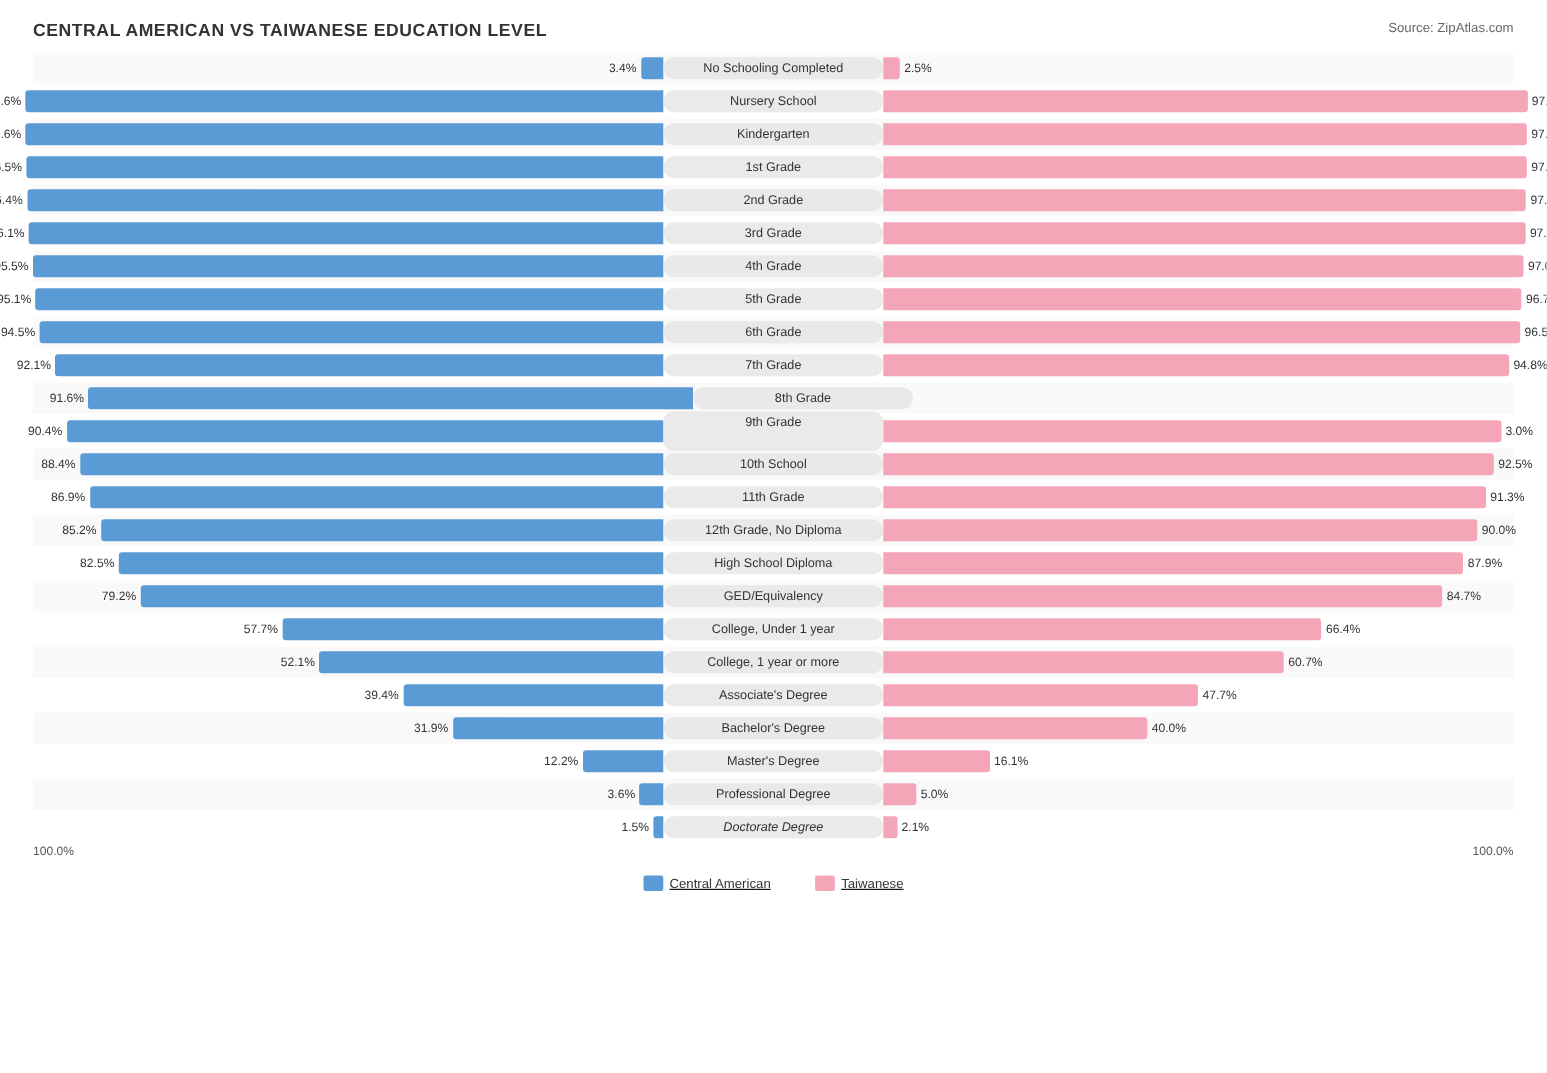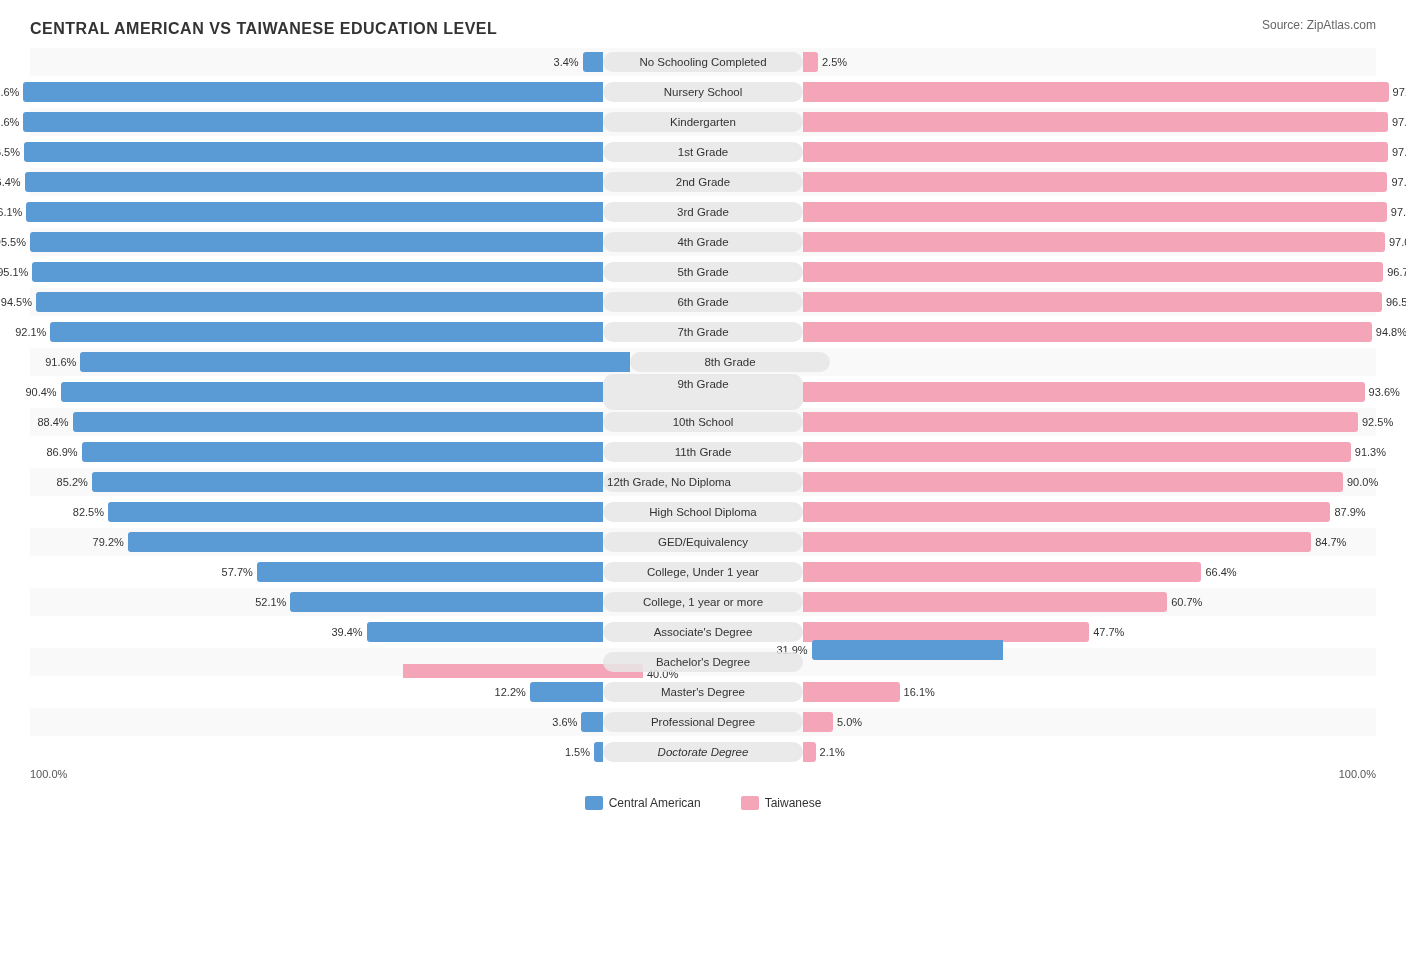--- a/index.html
+++ b/index.html
@@ -45,20 +45,21 @@
       background: #f9f9f9;
     }
     .row-bg-odd {
       background: #fff;
     }
     .legend {
       display: flex;
       justify-content: center;
       gap: 40px;
       margin-top: 12px;
+      text-decoration: underline;
     }
     .legend-item {
       display: flex;
       align-items: center;
       gap: 6px;
       font-size: 12px;
       color: #333;
     }
     .legend-box {
       width: 18px;
@@ -211,21 +212,21 @@
           <div style="width: 200px; text-align: center; font-size: 11.5px; color: rgb(51, 51, 51); flex-shrink: 0; padding: 0px 4px; z-index: 2; background: rgba(230, 230, 230, 0.85); border-radius: 10px; height: 20px; line-height: 20px; overflow: hidden; white-space: nowrap;">8th Grade</div>
         </div>
         <div class="row row-bg-odd" style="display: flex; align-items: center; margin-bottom: 2px; height: 28px; position: relative;">
           <div style="width: 600px; position: relative; height: 100%; display: flex; align-items: center;">
             <div style="position: absolute; right: 0px; width: 542.4px; height: 20px; background: rgb(91, 155, 213); border-radius: 3px 0px 0px 3px;"></div>
             <div style="position: absolute; right: 546.4px; font-size: 11px; color: rgb(51, 51, 51); white-space: nowrap;">90.4%</div>
           </div>
           <div style="width: 200px; text-align: center; font-size: 11.5px; color: rgb(51, 51, 51); flex-shrink: 0; padding: 0px 4px; z-index: 2; background: rgba(230, 230, 230, 0.85); border-radius: 10px; height: 36px; line-height: 20px; overflow: hidden; white-space: nowrap;">9th Grade</div>
           <div style="width: 600px; position: relative; height: 100%; display: flex; align-items: center;">
             <div style="position: absolute; left: 0px; width: 561.6px; height: 20px; background: rgb(244, 166, 184); border-radius: 0px 3px 3px 0px;"></div>
-            <div style="position: absolute; left: 565.6px; font-size: 11px; color: rgb(51, 51, 51); white-space: nowrap;">93.6%</div>
+            <div style="position: absolute; left: 565.6px; font-size: 11px; color: rgb(51, 51, 51); white-space: nowrap;">3.0%</div>
           </div>
         </div>
         <div class="row row-bg-even" style="display: flex; align-items: center; margin-bottom: 2px; height: 28px; position: relative;">
           <div style="width: 600px; position: relative; height: 100%; display: flex; align-items: center;">
             <div style="position: absolute; right: 0px; width: 530.4px; height: 20px; background: rgb(91, 155, 213); border-radius: 3px 0px 0px 3px;"></div>
             <div style="position: absolute; right: 534.4px; font-size: 11px; color: rgb(51, 51, 51); white-space: nowrap;">88.4%</div>
           </div>
           <div style="width: 200px; text-align: center; font-size: 11.5px; color: rgb(51, 51, 51); flex-shrink: 0; padding: 0px 4px; z-index: 2; background: rgba(230, 230, 230, 0.85); border-radius: 10px; height: 20px; line-height: 20px; overflow: hidden; white-space: nowrap;">10th School</div>
           <div style="width: 600px; position: relative; height: 100%; display: flex; align-items: center;">
             <div style="position: absolute; left: 0px; width: 555px; height: 20px; background: rgb(244, 166, 184); border-radius: 0px 3px 3px 0px;"></div>
@@ -241,21 +242,21 @@
           <div style="width: 600px; position: relative; height: 100%; display: flex; align-items: center;">
             <div style="position: absolute; left: 0px; width: 547.8px; height: 20px; background: rgb(244, 166, 184); border-radius: 0px 3px 3px 0px;"></div>
             <div style="position: absolute; left: 551.8px; font-size: 11px; color: rgb(51, 51, 51); white-space: nowrap;">91.3%</div>
           </div>
         </div>
         <div class="row row-bg-even" style="display: flex; align-items: center; margin-bottom: 2px; height: 28px; position: relative;">
           <div style="width: 600px; position: relative; height: 100%; display: flex; align-items: center;">
             <div style="position: absolute; right: 0px; width: 511.2px; height: 20px; background: rgb(91, 155, 213); border-radius: 3px 0px 0px 3px;"></div>
             <div style="position: absolute; right: 515.2px; font-size: 11px; color: rgb(51, 51, 51); white-space: nowrap;">85.2%</div>
           </div>
-          <div style="width: 200px; text-align: left; font-size: 11.5px; color: rgb(51, 51, 51); flex-shrink: 0; padding: 0px 4px; z-index: 2; background: rgba(230, 230, 230, 0.85); border-radius: 10px; height: 20px; line-height: 20px; overflow: hidden; white-space: nowrap;">12th Grade, No Diploma</div>
+          <div style="width: 200px; text-align: center; font-size: 11.5px; color: rgb(51, 51, 51); flex-shrink: 0; padding: 0px 4px; z-index: 2; background: rgba(230, 230, 230, 0.85); border-radius: 10px; height: 20px; line-height: 20px; overflow: hidden; white-space: nowrap;">12th Grade, No Diploma</div>
           <div style="width: 600px; position: relative; height: 100%; display: flex; align-items: center;">
             <div style="position: absolute; left: 0px; width: 540px; height: 20px; background: rgb(244, 166, 184); border-radius: 0px 3px 3px 0px;"></div>
             <div style="position: absolute; left: 544px; font-size: 11px; color: rgb(51, 51, 51); white-space: nowrap;">90.0%</div>
           </div>
         </div>
         <div class="row row-bg-odd" style="display: flex; align-items: center; margin-bottom: 2px; height: 28px; position: relative;">
           <div style="width: 600px; position: relative; height: 100%; display: flex; align-items: center;">
             <div style="position: absolute; right: 0px; width: 495px; height: 20px; background: rgb(91, 155, 213); border-radius: 3px 0px 0px 3px;"></div>
             <div style="position: absolute; right: 499px; font-size: 11px; color: rgb(51, 51, 51); white-space: nowrap;">82.5%</div>
           </div>
@@ -302,21 +303,21 @@
           <div style="width: 600px; position: relative; height: 100%; display: flex; align-items: center;">
             <div style="position: absolute; right: 0px; width: 236.4px; height: 20px; background: rgb(91, 155, 213); border-radius: 3px 0px 0px 3px;"></div>
             <div style="position: absolute; right: 240.4px; font-size: 11px; color: rgb(51, 51, 51); white-space: nowrap;">39.4%</div>
           </div>
           <div style="width: 200px; text-align: center; font-size: 11.5px; color: rgb(51, 51, 51); flex-shrink: 0; padding: 0px 4px; z-index: 2; background: rgba(230, 230, 230, 0.85); border-radius: 10px; height: 20px; line-height: 20px; overflow: hidden; white-space: nowrap;">Associate's Degree</div>
           <div style="width: 600px; position: relative; height: 100%; display: flex; align-items: center;">
             <div style="position: absolute; left: 0px; width: 286.2px; height: 20px; background: rgb(244, 166, 184); border-radius: 0px 3px 3px 0px;"></div>
             <div style="position: absolute; left: 290.2px; font-size: 11px; color: rgb(51, 51, 51); white-space: nowrap;">47.7%</div>
           </div>
         </div>
-        <div class="row row-bg-even" style="display: flex; align-items: center; margin-bottom: 2px; height: 28px; position: relative; flex-direction: column;">
+        <div class="row row-bg-even" style="display: flex; align-items: center; margin-bottom: 2px; height: 28px; position: relative;">
           <div style="width: 600px; position: relative; height: 100%; display: flex; align-items: center;">
             <div style="position: absolute; right: 0px; width: 191.4px; height: 20px; background: rgb(91, 155, 213); border-radius: 3px 0px 0px 3px;"></div>
             <div style="position: absolute; right: 195.4px; font-size: 11px; color: rgb(51, 51, 51); white-space: nowrap;">31.9%</div>
           </div>
           <div style="width: 200px; text-align: center; font-size: 11.5px; color: rgb(51, 51, 51); flex-shrink: 0; padding: 0px 4px; z-index: 2; background: rgba(230, 230, 230, 0.85); border-radius: 10px; height: 20px; line-height: 20px; overflow: hidden; white-space: nowrap;">Bachelor's Degree</div>
           <div style="width: 600px; position: relative; height: 100%; display: flex; align-items: center;">
             <div style="position: absolute; left: 0px; width: 240px; height: 20px; background: rgb(244, 166, 184); border-radius: 0px 3px 3px 0px;"></div>
             <div style="position: absolute; left: 244px; font-size: 11px; color: rgb(51, 51, 51); white-space: nowrap;">40.0%</div>
           </div>
         </div>

